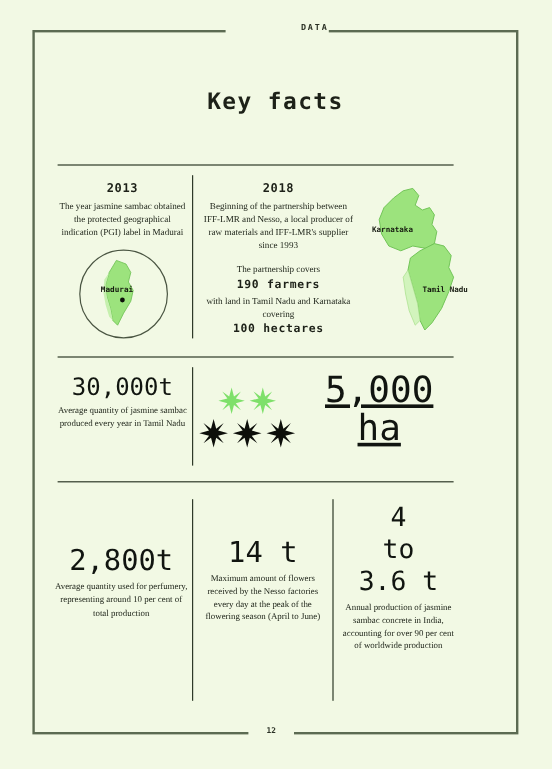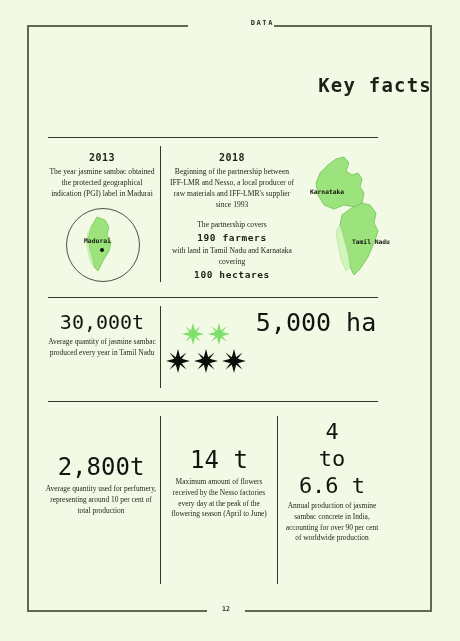--- a/index.html
+++ b/index.html
@@ -72,21 +72,21 @@
     color: #2a3024;
     z-index: 4;
   }
 
   
   .title {
     position: absolute;
     left: 27px;
     top: 74px;
     width: 405px;
-    text-align: right;
+    text-align: center;
     font-family: "DejaVu Sans Mono", monospace;
     font-size: 19px;
     font-weight: bold;
     letter-spacing: 1.2px;
     color: #1d2118;
   }
 
   
   .hrule {
     position: absolute;
@@ -280,38 +280,38 @@
       <svg class="flower" width="26" height="26" viewBox="0 0 24 24">
         <path d="M12 1 L14 8.5 L19.8 4.2 L15.5 10 L23 12 L15.5 14 L19.8 19.8 L14 15.5 L12 23 L10 15.5 L4.2 19.8 L8.5 14 L1 12 L8.5 10 L4.2 4.2 L10 8.5 Z" fill="#0d0f0a"></path>
       </svg>
       <svg class="flower" width="26" height="26" viewBox="0 0 24 24">
         <path d="M12 1 L14 8.5 L19.8 4.2 L15.5 10 L23 12 L15.5 14 L19.8 19.8 L14 15.5 L12 23 L10 15.5 L4.2 19.8 L8.5 14 L1 12 L8.5 10 L4.2 4.2 L10 8.5 Z" fill="#0d0f0a"></path>
       </svg>
     </div>
   </div>
 
   <div class="panel" style="left:252px; top:310px; width:128px;">
-    <div class="bignum" style="font-size:25px;">5,000 ha</div>
+    <div class="bignum" style="font-size:30px;text-decoration:underline;">5,000 ha</div>
   </div>
 
   <div class="hrule" style="top:401px;"></div>
 
   <div class="vrule" style="left:160px; top:416px; height:168px;"></div>
   <div class="vrule" style="left:277px; top:416px; height:168px;"></div>
 
   <div class="panel" style="left:44px; top:455px; width:114px;">
     <div class="bignum" style="font-size:24px;">2,800t</div>
     <p class="cap">Average quantity used for perfumery, representing around 10 per cent of total production</p>
   </div>
 
   <div class="panel" style="left:166px; top:448px; width:106px;">
     <div class="bignum" style="font-size:24px;">14 t</div>
     <p class="cap">Maximum amount of flowers received by the Nesso factories every day at the peak of the flowering season (April to June)</p>
   </div>
 
   <div class="panel" style="left:282px; top:420px; width:100px;">
     <div class="bignum" style="font-size:22px;">4</div>
     <div class="bignum" style="font-size:22px;">to</div>
-    <div class="bignum" style="font-size:22px;">6.6 t</div>
+    <div class="bignum" style="font-size:22px;">3.6 t</div>
     <p class="cap">Annual production of jasmine sambac concrete in India, accounting for over 90 per cent of worldwide production</p>
   </div>
 
 </div>
 
 </body></html>

